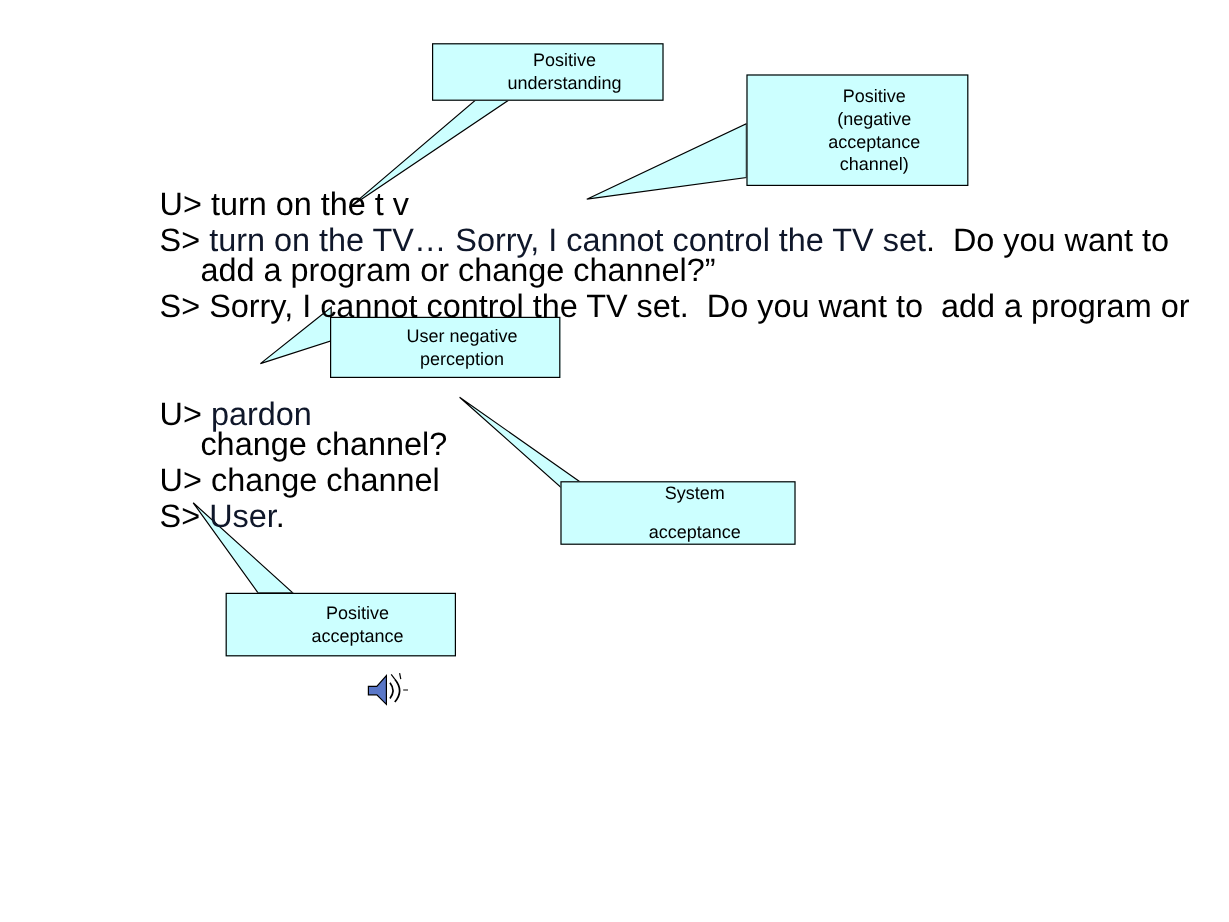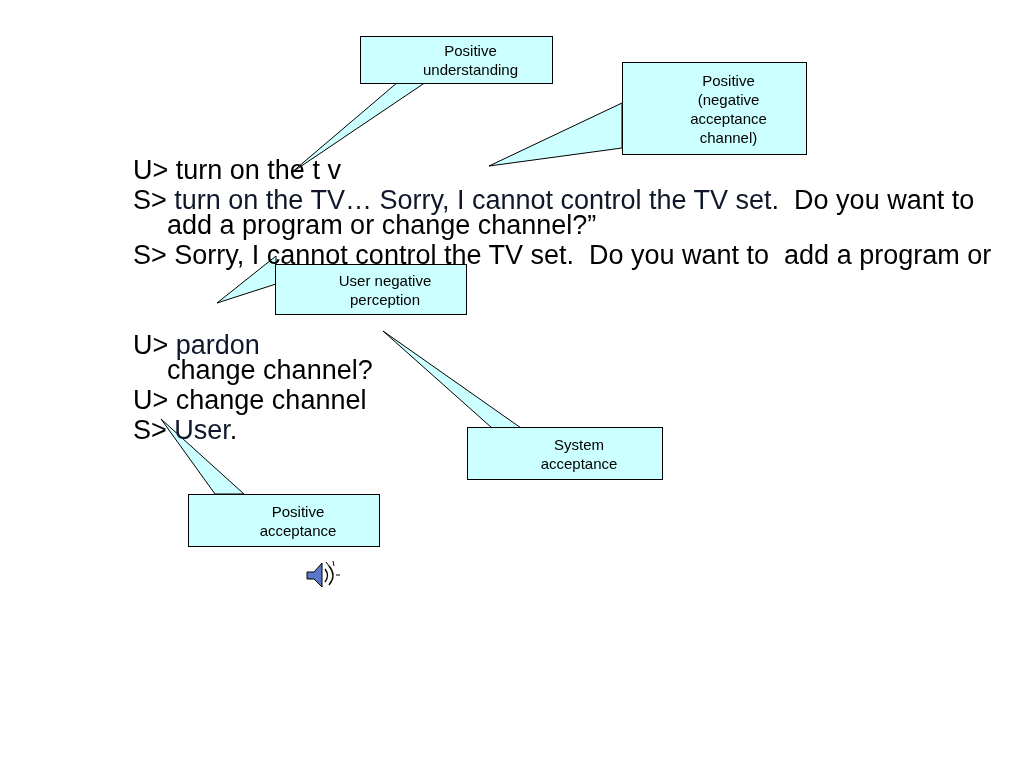--- a/index.html
+++ b/index.html
@@ -9,21 +9,21 @@
   }
   .tails{position:absolute;left:0;top:0;width:1024px;height:768px;pointer-events:none;}
   .callout{
     position:absolute;background:#ccffff;border:1px solid #000;
     display:flex;flex-direction:column;align-items:center;justify-content:center;
     font-size:15px;line-height:19px;text-align:center;padding-left:28px;
   }
   .co-pu {left:360px;top:36px;width:163px;height:46px;}
   .co-rej{left:622px;top:62px;width:155px;height:91px;}
   .co-unp{left:275px;top:264px;width:162px;height:49px;}
-  .co-sr {left:467px;top:427px;width:166px;height:51px;}
+  .co-sr {left:467px;top:401px;width:166px;height:51px;justify-content:space-between;}
   .co-pa {left:188px;top:494px;width:162px;height:51px;}
   .dialogue{position:absolute;left:88px;top:133px;font-size:27px;}
   .dline{height:25px;line-height:25px;white-space:pre;}
   .indent{padding-left:34px;}
   .gap-sm{margin-top:5px;}
   .gap-lg{margin-top:65px;}
   .blue{color:#0f172a;}
   .speaker{position:absolute;left:302px;top:558px;width:38px;height:38px;cursor:pointer;}
 </style>
 </head>

